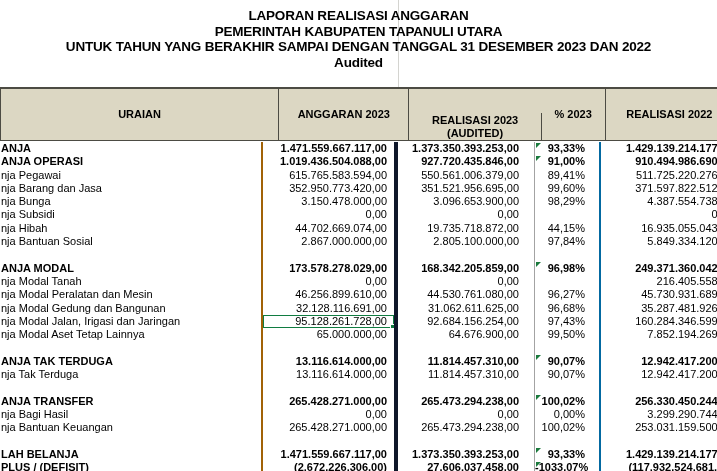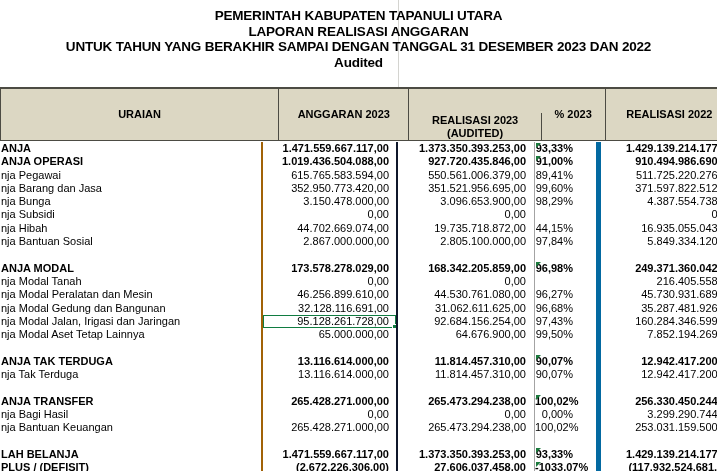--- a/index.html
+++ b/index.html
@@ -36,45 +36,45 @@
   
   .tbody{
     position:absolute;top:142px;left:0;width:733px;
   }
   .row{
     display:flex;height:13.3px;line-height:13.3px;font-size:11px;white-space:nowrap;
   }
   .row.bold{font-weight:bold;}
   .cell{box-sizing:border-box;overflow:hidden;position:relative;}
   .c-uraian{width:263px;padding-left:1px;border-right:2px solid #a16207;}
-  .c-ang{width:135px;text-align:right;padding-right:7px;border-right:2px solid #0f172a;}
-  .c-r23{width:137px;text-align:right;padding-right:8px;border-right:1px solid #a3a3a3;}
-  .c-pct{width:66px;text-align:right;padding-right:23px;border-right:5px solid #0369a1;}
+  .c-ang{width:135px;text-align:right;padding-right:7px;border-right:4px solid #0f172a;}
+  .c-r23{width:137px;text-align:right;padding-right:15px;border-right:1px solid #a3a3a3;}
+  .c-pct{width:66px;text-align:right;padding-right:14px;border-right:2px solid #0369a1;}
   .c-r22{width:132px;text-align:right;}
   
   .flag{
     position:absolute;left:1px;top:0.5px;width:0;height:0;
     border-top:5px solid #1b7a3d;border-right:5px solid transparent;
   }
   
   .sel-overlay{
     position:absolute;inset:-1px;border:2px solid #107c41;pointer-events:auto;
   }
   .sel-handle{
     position:absolute;right:-3px;bottom:-3px;width:4px;height:4px;
     background:#107c41;border:1px solid #ffffff;
   }
 </style>
 </head>
 <body>
 
 <div class="title-gridline"></div>
 <div class="title-block">
+  <div>LAPORAN REALISASI ANGGARAN</div>
   <div>PEMERINTAH KABUPATEN TAPANULI UTARA</div>
-  <div>LAPORAN REALISASI ANGGARAN</div>
   <div>UNTUK TAHUN YANG BERAKHIR SAMPAI DENGAN TANGGAL 31 DESEMBER 2023 DAN 2022</div>
   <div>Audited</div>
 </div>
 
 <div class="thead">
   <div class="hcell w-uraian">URAIAN</div>
   <div class="hcell w-ang">ANGGARAN 2023</div>
   <div class="hcell w-r23">REALISASI 2023
 (AUDITED)</div>
   <div class="hcell w-pct">% 2023</div>

